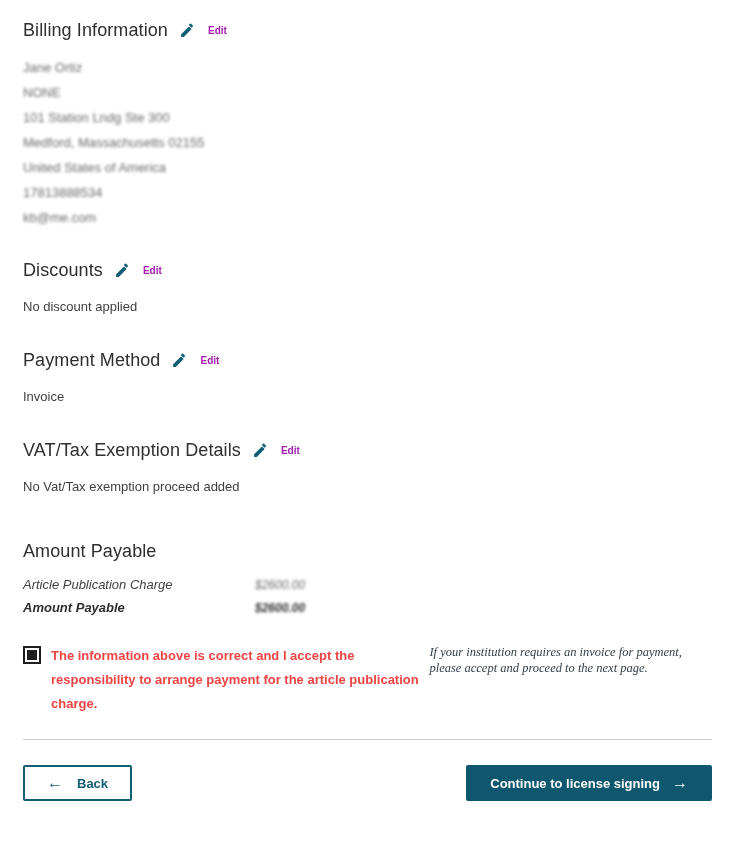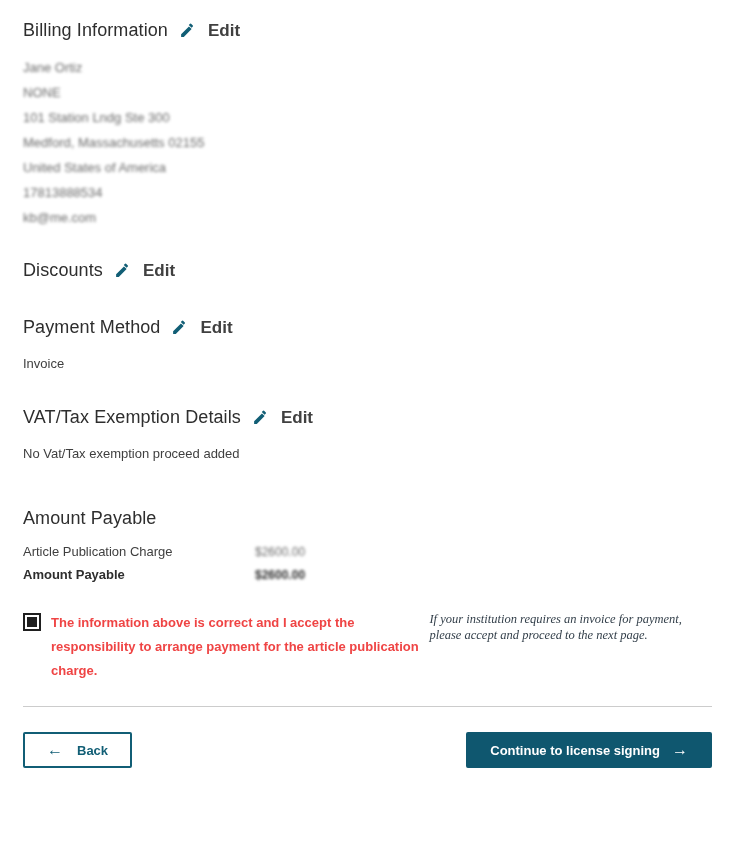--- a/index.html
+++ b/index.html
@@ -29,23 +29,23 @@
   }
   .edit-link {
     display: flex;
     align-items: center;
     gap: 12px;
     cursor: pointer;
     text-decoration: none;
   }
   .pencil { width: 17px; height: 17px; display: inline-block; }
   .edit-label {
-    font-size: 17px;
+    font-size: 10px;
     font-weight: 700;
-    color: #404040;
+    color: #a21caf;
   }
 
   
   .body-text { font-size: 13px; color: #3f3f3f; }
   .section-body { margin-top: 18px; }
 
   
   .blurred {
     filter: blur(1.6px);
     color: #6b6b6b;
@@ -60,20 +60,21 @@
 
   
   .charge-table { margin-top: 15px; }
   .charge-row {
     display: grid;
     grid-template-columns: 232px auto;
     align-items: baseline;
     height: 23px;
     font-size: 13px;
     color: #3f3f3f;
+    font-style: italic;
   }
   .charge-row .value { font-size: 12px; }
   .charge-row.bold .label, .charge-row.bold .value { font-weight: 700; color: #2e2e2e; }
 
   
   .confirm-row {
     margin-top: 21px;
     display: flex;
     justify-content: space-between;
     align-items: flex-start;
@@ -175,20 +176,21 @@
     <span class="section-title">Discounts</span>
     <a class="edit-link">
       <span class="pencil">
         <svg viewBox="0 0 24 24" width="17" height="17" fill="#115e75">
             <path d="M3 17.25V21h3.75L17.81 9.94l-3.75-3.75L3 17.25zm14.71-9.04 1.83-1.83a1 1 0 0 0 0-1.41l-2.51-2.51a1 1 0 0 0-1.41 0l-1.83 1.83 3.92 3.92z"></path>
           </svg>
       </span>
       <span class="edit-label">Edit</span>
     </a>
   </div>
+  <div class="section-body body-text">No discount applied</div>
 
   <div class="section-header mt-sec">
     <span class="section-title">Payment Method</span>
     <a class="edit-link">
       <span class="pencil">
         <svg viewBox="0 0 24 24" width="17" height="17" fill="#115e75">
             <path d="M3 17.25V21h3.75L17.81 9.94l-3.75-3.75L3 17.25zm14.71-9.04 1.83-1.83a1 1 0 0 0 0-1.41l-2.51-2.51a1 1 0 0 0-1.41 0l-1.83 1.83 3.92 3.92z"></path>
           </svg>
       </span>
       <span class="edit-label">Edit</span>

